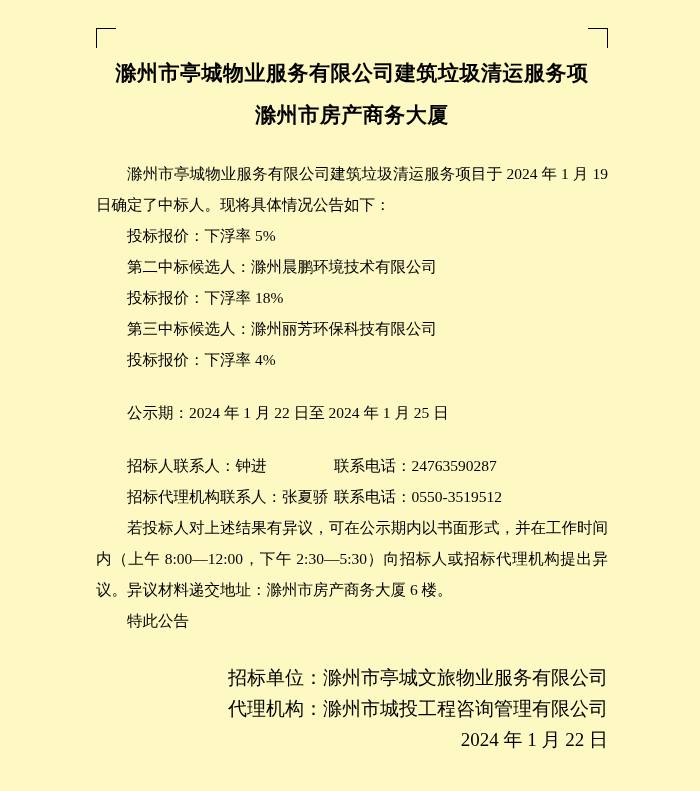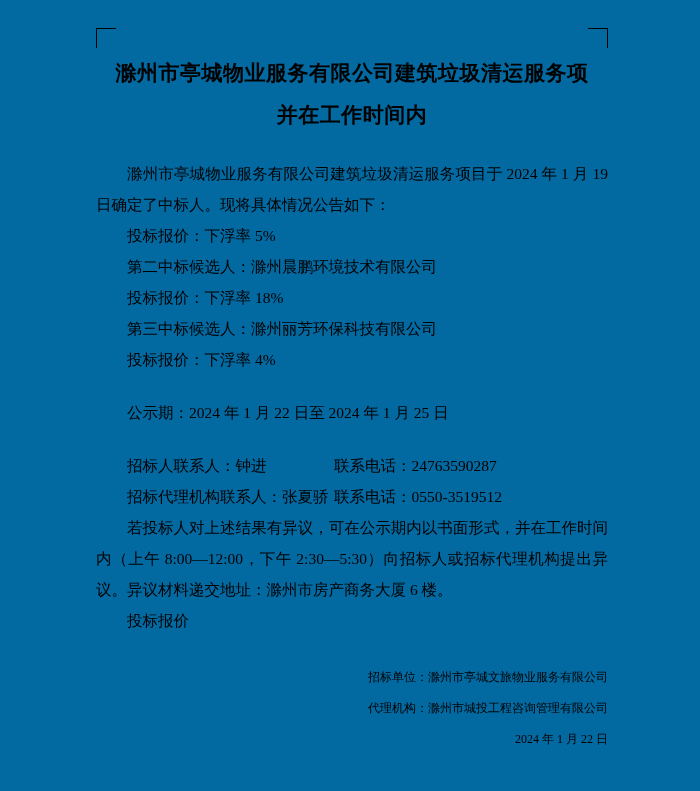--- a/index.html
+++ b/index.html
@@ -13,21 +13,21 @@
     font-family: "Liberation Serif", "DejaVu Serif", serif;
     color: #000000;
     position: relative;
     overflow: hidden;
   }
   .page {
     position: absolute;
     left: 0; top: 0;
     width: 700px;
     height: 791px;
-    background: #0369a1;
+    background: #fef9c3;
   }
   
   .crop {
     position: absolute;
     width: 20px;
     height: 20px;
   }
   .crop .h { position: absolute; background: #000; height: 1px; width: 20px; }
   .crop .v { position: absolute; background: #000; width: 1px; height: 20px; }
   .crop-tl { left: 96px; top: 28px; }
@@ -71,21 +71,21 @@
     width: 238px;
     padding-left: 2em;
     box-sizing: border-box;
   }
   .contact-right {
     flex: 1;
   }
 
   .signature {
     margin-top: 26px;
-    font-size: 12px;
+    font-size: 19px;
     line-height: 31px;
     text-align: right;
   }
   .sig-line { display: block; }
 </style>
 </head>
 <body>
 
 <div class="page">
 
@@ -95,21 +95,21 @@
   </div>
   <div class="crop crop-tr">
     <div class="h"></div>
       <div class="v"></div>
   </div>
 
   <div class="content">
 
     <div class="title">
       <div>滁州市亭城物业服务有限公司建筑垃圾清运服务项</div>
-      <div class="title-line2">并在工作时间内</div>
+      <div class="title-line2">滁州市房产商务大厦</div>
     </div>
 
     <div class="body-text">
 
       <p class="p p-indent">滁州市亭城物业服务有限公司建筑垃圾清运服务项目于 2024 年 1 月 19 日确定了中标人。现将具体情况公告如下：</p>
 
       <p class="p p-indent">投标报价：下浮率 5%</p>
 
       <p class="p p-indent">第二中标候选人：滁州晨鹏环境技术有限公司</p>
       <p class="p p-indent">投标报价：下浮率 18%</p>
@@ -128,21 +128,21 @@
         <div class="contact-right">联系电话：24763590287</div>
       </div>
 
       <div class="contact-row">
         <div class="contact-left">招标代理机构联系人：张夏骄</div>
         <div class="contact-right">联系电话：0550-3519512</div>
       </div>
 
       <p class="p p-indent">若投标人对上述结果有异议，可在公示期内以书面形式，并在工作时间内（上午 8:00—12:00，下午 2:30—5:30）向招标人或招标代理机构提出异议。异议材料递交地址：滁州市房产商务大厦 6 楼。</p>
 
-      <p class="p p-indent">投标报价</p>
+      <p class="p p-indent">特此公告</p>
 
     </div>
 
     <div class="signature">
       <span class="sig-line">招标单位：滁州市亭城文旅物业服务有限公司</span>
       <span class="sig-line">代理机构：滁州市城投工程咨询管理有限公司</span>
       <span class="sig-line">2024 年 1 月 22 日</span>
     </div>
 
   </div>

